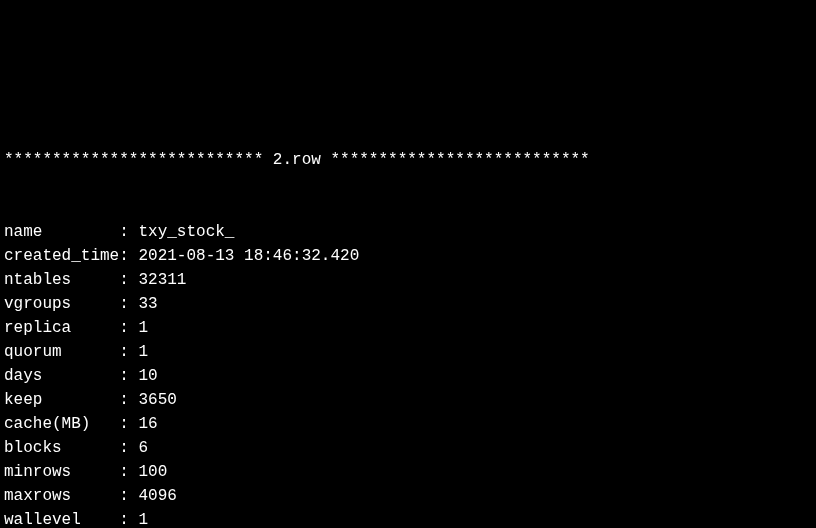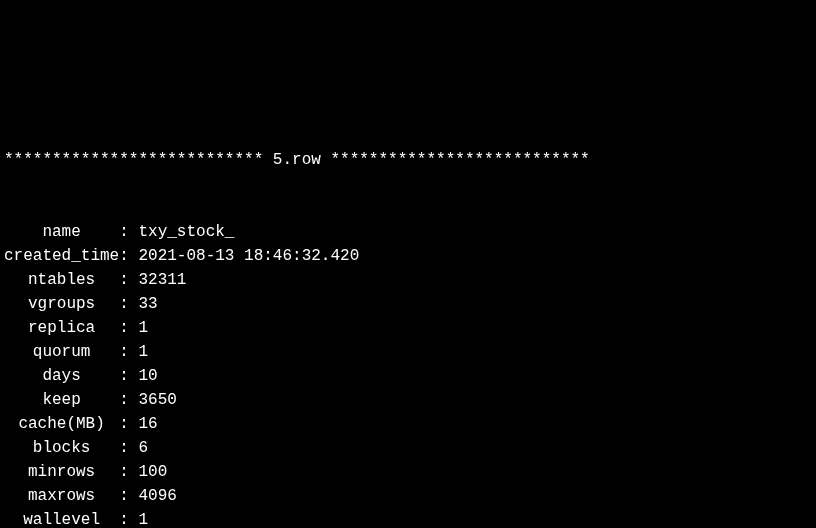--- a/index.html
+++ b/index.html
@@ -25,37 +25,37 @@
     }
     .row-header {
       display: block;
     }
     .kv-line {
       display: block;
     }
     .key {
       display: inline-block;
       width: 12ch;
-      text-align: center;
+      text-align: left;
     }
     .colon {
       display: inline;
     }
     .val {
       display: inline;
       font-family: Liberation Mono, monospace;
     }
   </style>
 </head>
 <body>
 
 
 
 <div class="terminal">
-  <span class="row-header">*************************** 5.row ***************************</span>
+  <span class="row-header">*************************** 2.row ***************************</span>
   <div id="fields-container"><span class="kv-line"><span class="key">name</span><span class="colon">: </span><span class="val">txy_stock_</span></span><span class="kv-line"><span class="key">created_time</span><span class="colon">: </span><span class="val">2021-08-13 18:46:32.420</span></span><span class="kv-line"><span class="key">ntables</span><span class="colon">: </span><span class="val">32311</span></span><span class="kv-line"><span class="key">vgroups</span><span class="colon">: </span><span class="val">33</span></span><span class="kv-line"><span class="key">replica</span><span class="colon">: </span><span class="val">1</span></span><span class="kv-line"><span class="key">quorum</span><span class="colon">: </span><span class="val">1</span></span><span class="kv-line"><span class="key">days</span><span class="colon">: </span><span class="val">10</span></span><span class="kv-line"><span class="key">keep</span><span class="colon">: </span><span class="val">3650</span></span><span class="kv-line"><span class="key">cache(MB)</span><span class="colon">: </span><span class="val">16</span></span><span class="kv-line"><span class="key">blocks</span><span class="colon">: </span><span class="val">6</span></span><span class="kv-line"><span class="key">minrows</span><span class="colon">: </span><span class="val">100</span></span><span class="kv-line"><span class="key">maxrows</span><span class="colon">: </span><span class="val">4096</span></span><span class="kv-line"><span class="key">wallevel</span><span class="colon">: </span><span class="val">1</span></span></div>
   
   
   
 </div>
 
 
 
 
 </body></html>

